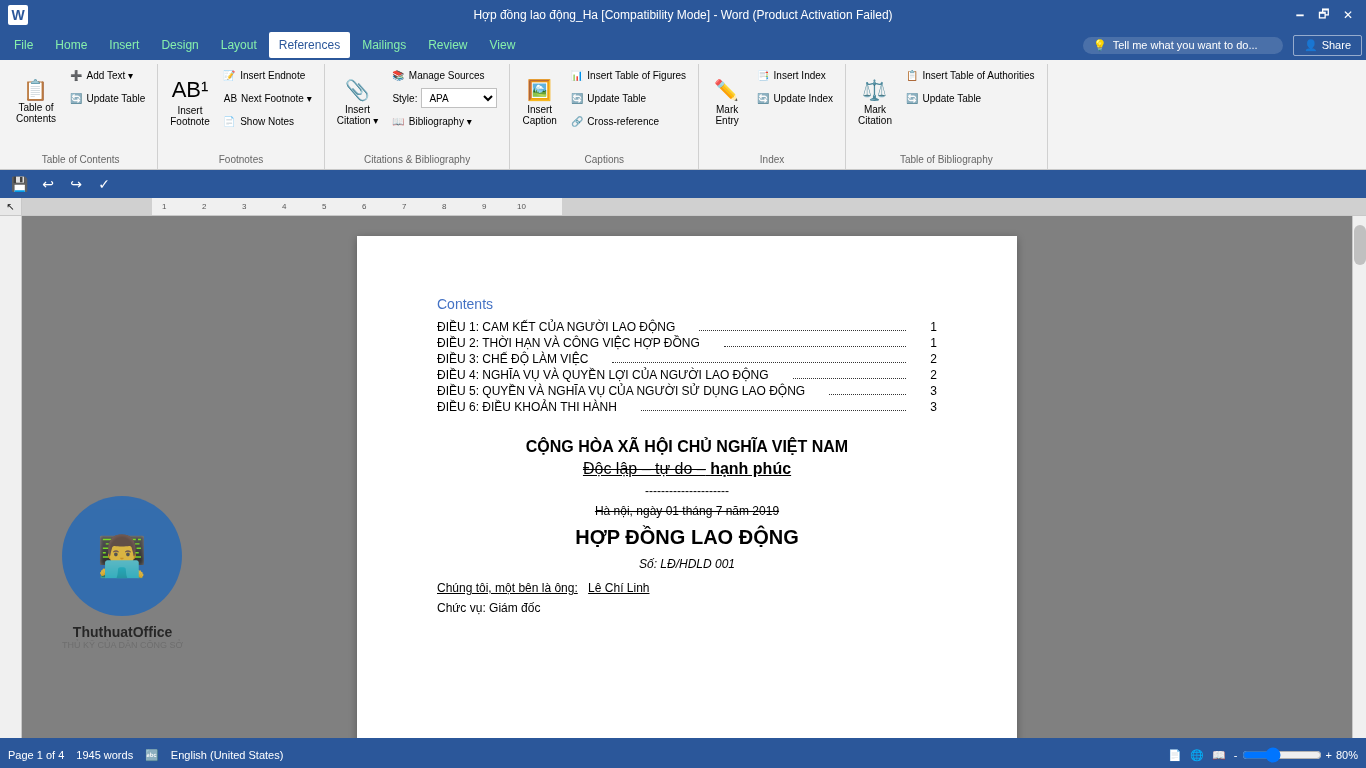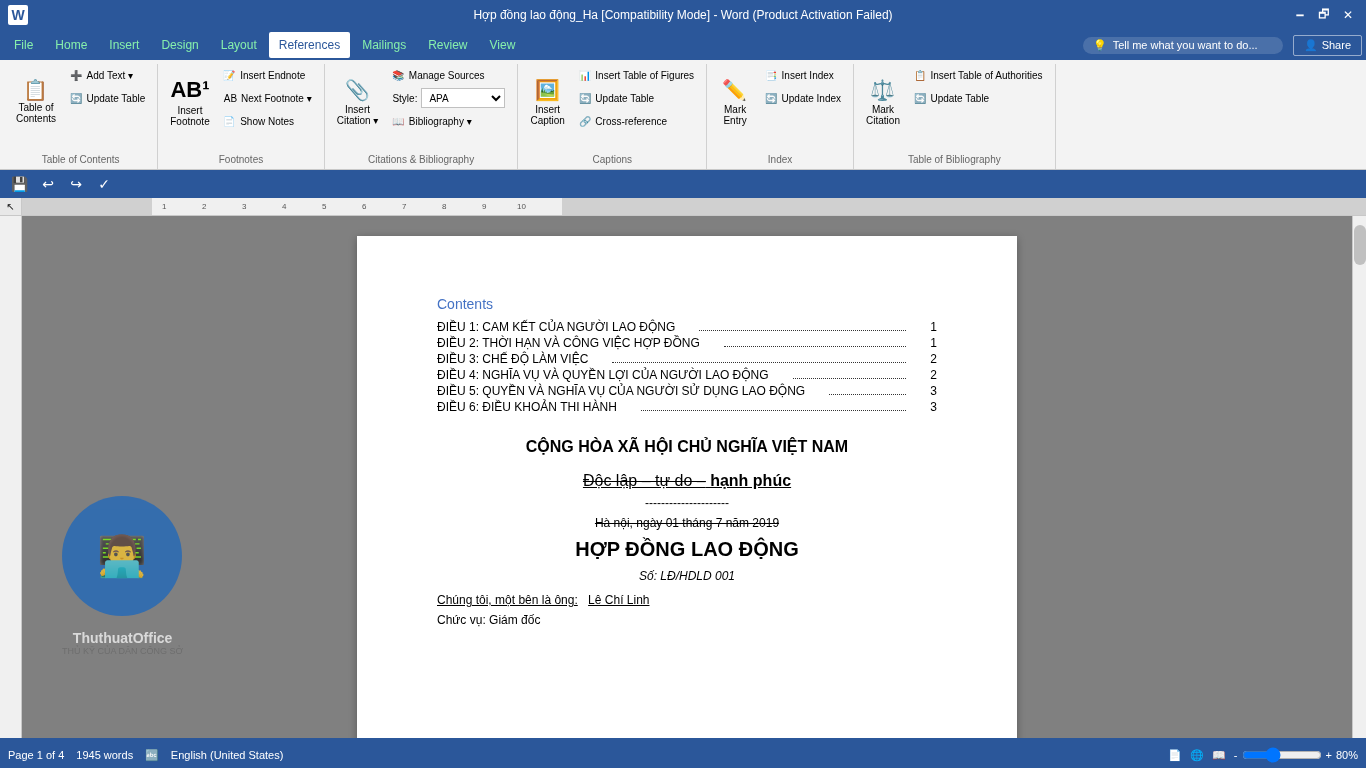--- a/index.html
+++ b/index.html
@@ -137,21 +137,21 @@
       display: flex;
       flex-direction: column;
       gap: 1px;
     }
 
     .style-select {
       border: 1px solid #c0c0c0;
       background: white;
       font-size: 10px;
       padding: 1px 3px;
-      width: 84px;
+      width: 76px;
       height: 20px;
     }
 
     
     .quick-access {
       background: #2b579a;
       height: 28px;
       display: flex;
       align-items: center;
       padding: 0 8px;
@@ -369,21 +369,21 @@
           <span>Update Table</span>
         </div>
       </div>
     </div>
     <div class="ribbon-group-label">Table of Contents</div>
   </div>
 
   <div class="ribbon-group">
     <div class="ribbon-buttons">
       <div class="ribbon-btn-large">
-        <div style="font-size:22px;font-weight:bold;text-align:right;">AB¹</div>
+        <div style="font-size:22px;font-weight:normal;text-align:right;">AB¹</div>
         <div style="font-size:10px;text-align:center;">Insert<br>Footnote</div>
       </div>
       <div class="ribbon-col">
         <div class="ribbon-btn-small">
           <span>📝</span>
           <span>Insert Endnote</span>
         </div>
         <div class="ribbon-btn-small">
           <span>AB</span>
           <span>Next Footnote ▾</span>
@@ -515,21 +515,21 @@
 </div>
 
 <div class="document-area">
   <div class="vertical-ruler"></div>
   <div class="doc-scroll-area">
 
     <div style="position:absolute;left:40px;top:280px;opacity:0.7;">
       <div style="background:#1565c0;border-radius:50%;width:120px;height:120px;display:flex;align-items:center;justify-content:center;overflow:hidden;">
         <div style="color:white;font-size:40px;">👨‍💻</div>
       </div>
-      <div style="color:#ffffff;font-weight:bold;font-size:14px;text-align:center;margin-top:14px;">ThuthuatOffice</div>
+      <div style="color:#000000;font-weight:bold;font-size:14px;text-align:center;margin-top:8px;">ThuthuatOffice</div>
       <div style="color:#666;font-size:9px;text-align:center;">THỦ KỸ CỦA DÂN CÔNG SỞ</div>
     </div>
 
     <div class="page">
 
       <div class="contents-title">Contents</div>
 
       <div>
         <div class="toc-item">
           <span>ĐIỀU 1: CAM KẾT CỦA NGƯỜI LAO ĐỘNG</span>
@@ -558,21 +558,21 @@
         </div>
         <div class="toc-item">
           <span>ĐIỀU 6: ĐIỀU KHOẢN THI HÀNH</span>
           <span class="toc-dots"></span>
           <span>3</span>
         </div>
       </div>
 
       <div style="margin-top:24px;">
         <div class="doc-center doc-bold">CỘNG HÒA XÃ HỘI CHỦ NGHĨA VIỆT NAM</div>
-        <div class="doc-center doc-underline" style="margin-top:16px;text-align:center;">
+        <div class="doc-center doc-underline" style="margin-top:4px;text-align:center;">
           <span style="text-decoration:line-through;">Độc lập – tự do –</span>
           <span style="font-weight:bold; text-decoration:underline;"> hạnh phúc</span>
         </div>
         <div class="doc-separator" style="font-size:12px;">---------------------</div>
         <div class="doc-center" style="font-size:12px;margin-top:4px;">
           <span style="text-decoration:line-through;">Hà nội, ngày 01 tháng  7 năm 2019</span>
         </div>
         <div class="big-title">HỢP ĐỒNG LAO ĐỘNG</div>
         <div class="doc-contract-no">
           <span style="font-style:italic;">Số: LĐ/HDLD 001</span>

